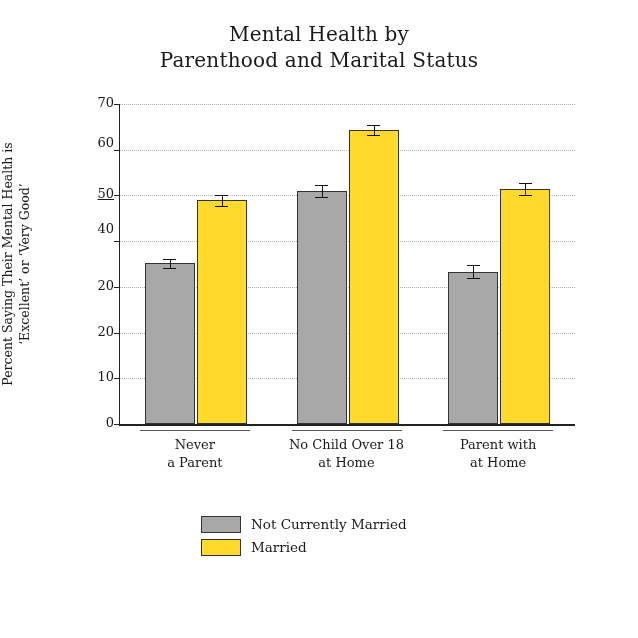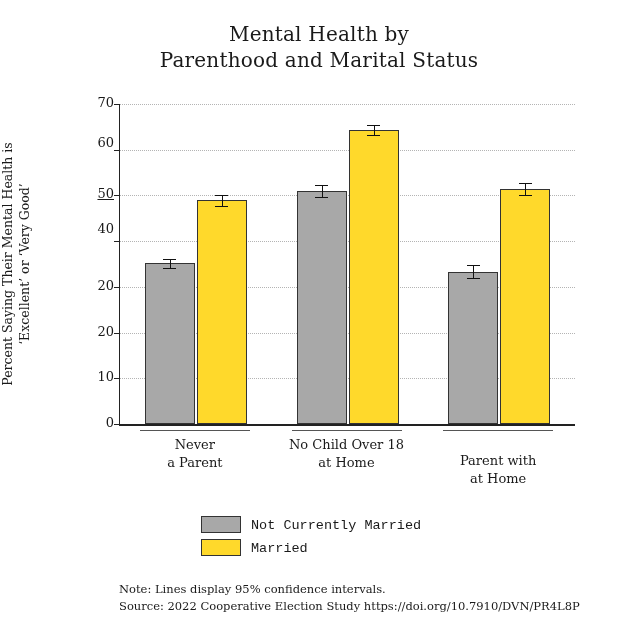--- a/index.html
+++ b/index.html
@@ -128,24 +128,23 @@
     left: 0;
     top: 516px;
     width: 638px;
     display: flex;
     flex-direction: column;
     align-items: center;
     gap: 6px;
   }
   .legend-row {
     display: flex;
-    align-items: flex-end;
+    align-items: flex-start;
     gap: 10px;
     width: 236px;
-    font-family: Liberation Mono, monospace;
   }
   .legend-swatch {
     width: 40px;
     height: 17px;
     border: 1.3px solid #333;
     box-sizing: border-box;
     flex: 0 0 auto;
   }
   .legend-text {
     font-size: 13.5px;
@@ -239,35 +238,31 @@
       <div class="group-label" style="left: 104.833px; top: 12px; width: 180px;">
         <div>Never</div>
         <div>a Parent</div>
       </div>
       <div class="group-rule" style="left: 291.5px; top: 6px; width: 110px;"></div>
       <div class="group-label" style="left: 256.5px; top: 12px; width: 180px;">
         <div>No Child Over 18</div>
         <div>at Home</div>
       </div>
       <div class="group-rule" style="left: 443.167px; top: 6px; width: 110px;"></div>
-      <div class="group-label" style="left: 408.167px; top: 28px; width: 180px; text-align: center;">
+      <div class="group-label" style="left: 408.167px; top: 12px; width: 180px; text-align: center;">
         <div>Parent with</div>
         <div>at Home</div>
       </div>
     </div>
 
   <div class="legend">
     <div class="legend-row">
       <span class="legend-swatch" id="swatch-0" style="background: rgb(168, 168, 168);"></span>
       <span class="legend-text">Not Currently Married</span>
     </div>
     <div class="legend-row">
       <span class="legend-swatch" id="swatch-1" style="background: rgb(255, 217, 43);"></span>
       <span class="legend-text">Married</span>
     </div>
   </div>
 
-  <div class="footnotes">
-    <span class="footnote-line">Note: Lines display 95% confidence intervals.</span>
-    <span class="footnote-line">Source: 2022 Cooperative Election Study https://doi.org/10.7910/DVN/PR4L8P</span>
-  </div>
 
 </div>
 
 </body></html>

